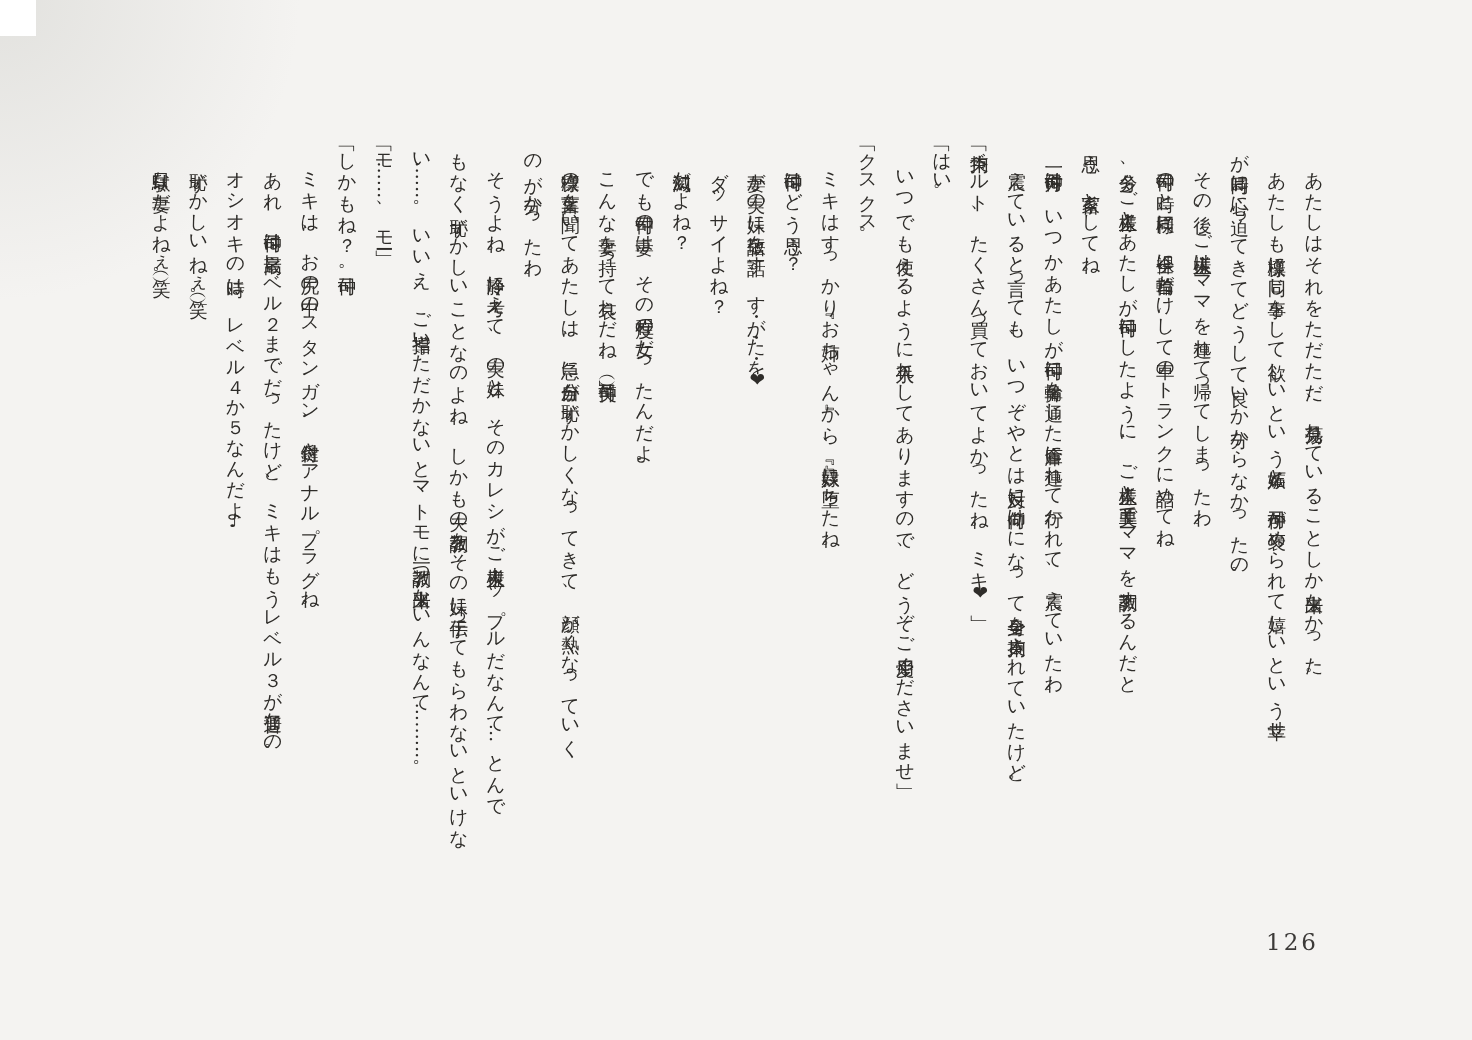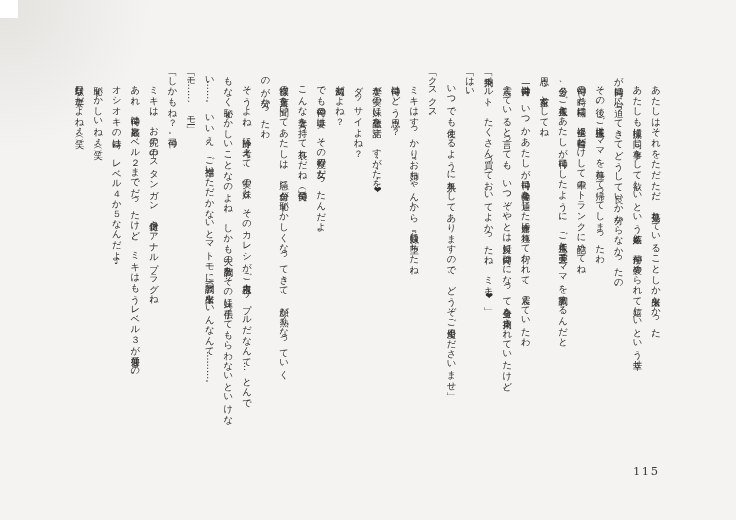--- a/index.html
+++ b/index.html
@@ -82,14 +82,14 @@
     <div class="line">い……。いいえ、ご指導いただかないとマトモに調教一つ出来ないんなんて………。</div>
     <div class="line">「モ……、モー」</div>
     <div class="line">「しかもね？　仲司。</div>
     <div class="line">　ミキは、お尻の中のスタンガン、鍵付きアナルプラグね。</div>
     <div class="line">　あれ、仲司は最高レベル２までだったけど、ミキはもうレベル３が普通なの。</div>
     <div class="line">　オシオキの時は、レベル４か５なんだよ♪</div>
     <div class="line">　恥ずかしいねぇ（笑）。</div>
     <div class="line">　駄目な妻だよねぇ（笑）。</div>
   </div>
 
-  <div class="page-number">115</div>
+  <div class="page-number">126</div>
 </div>
 
 </body></html>

